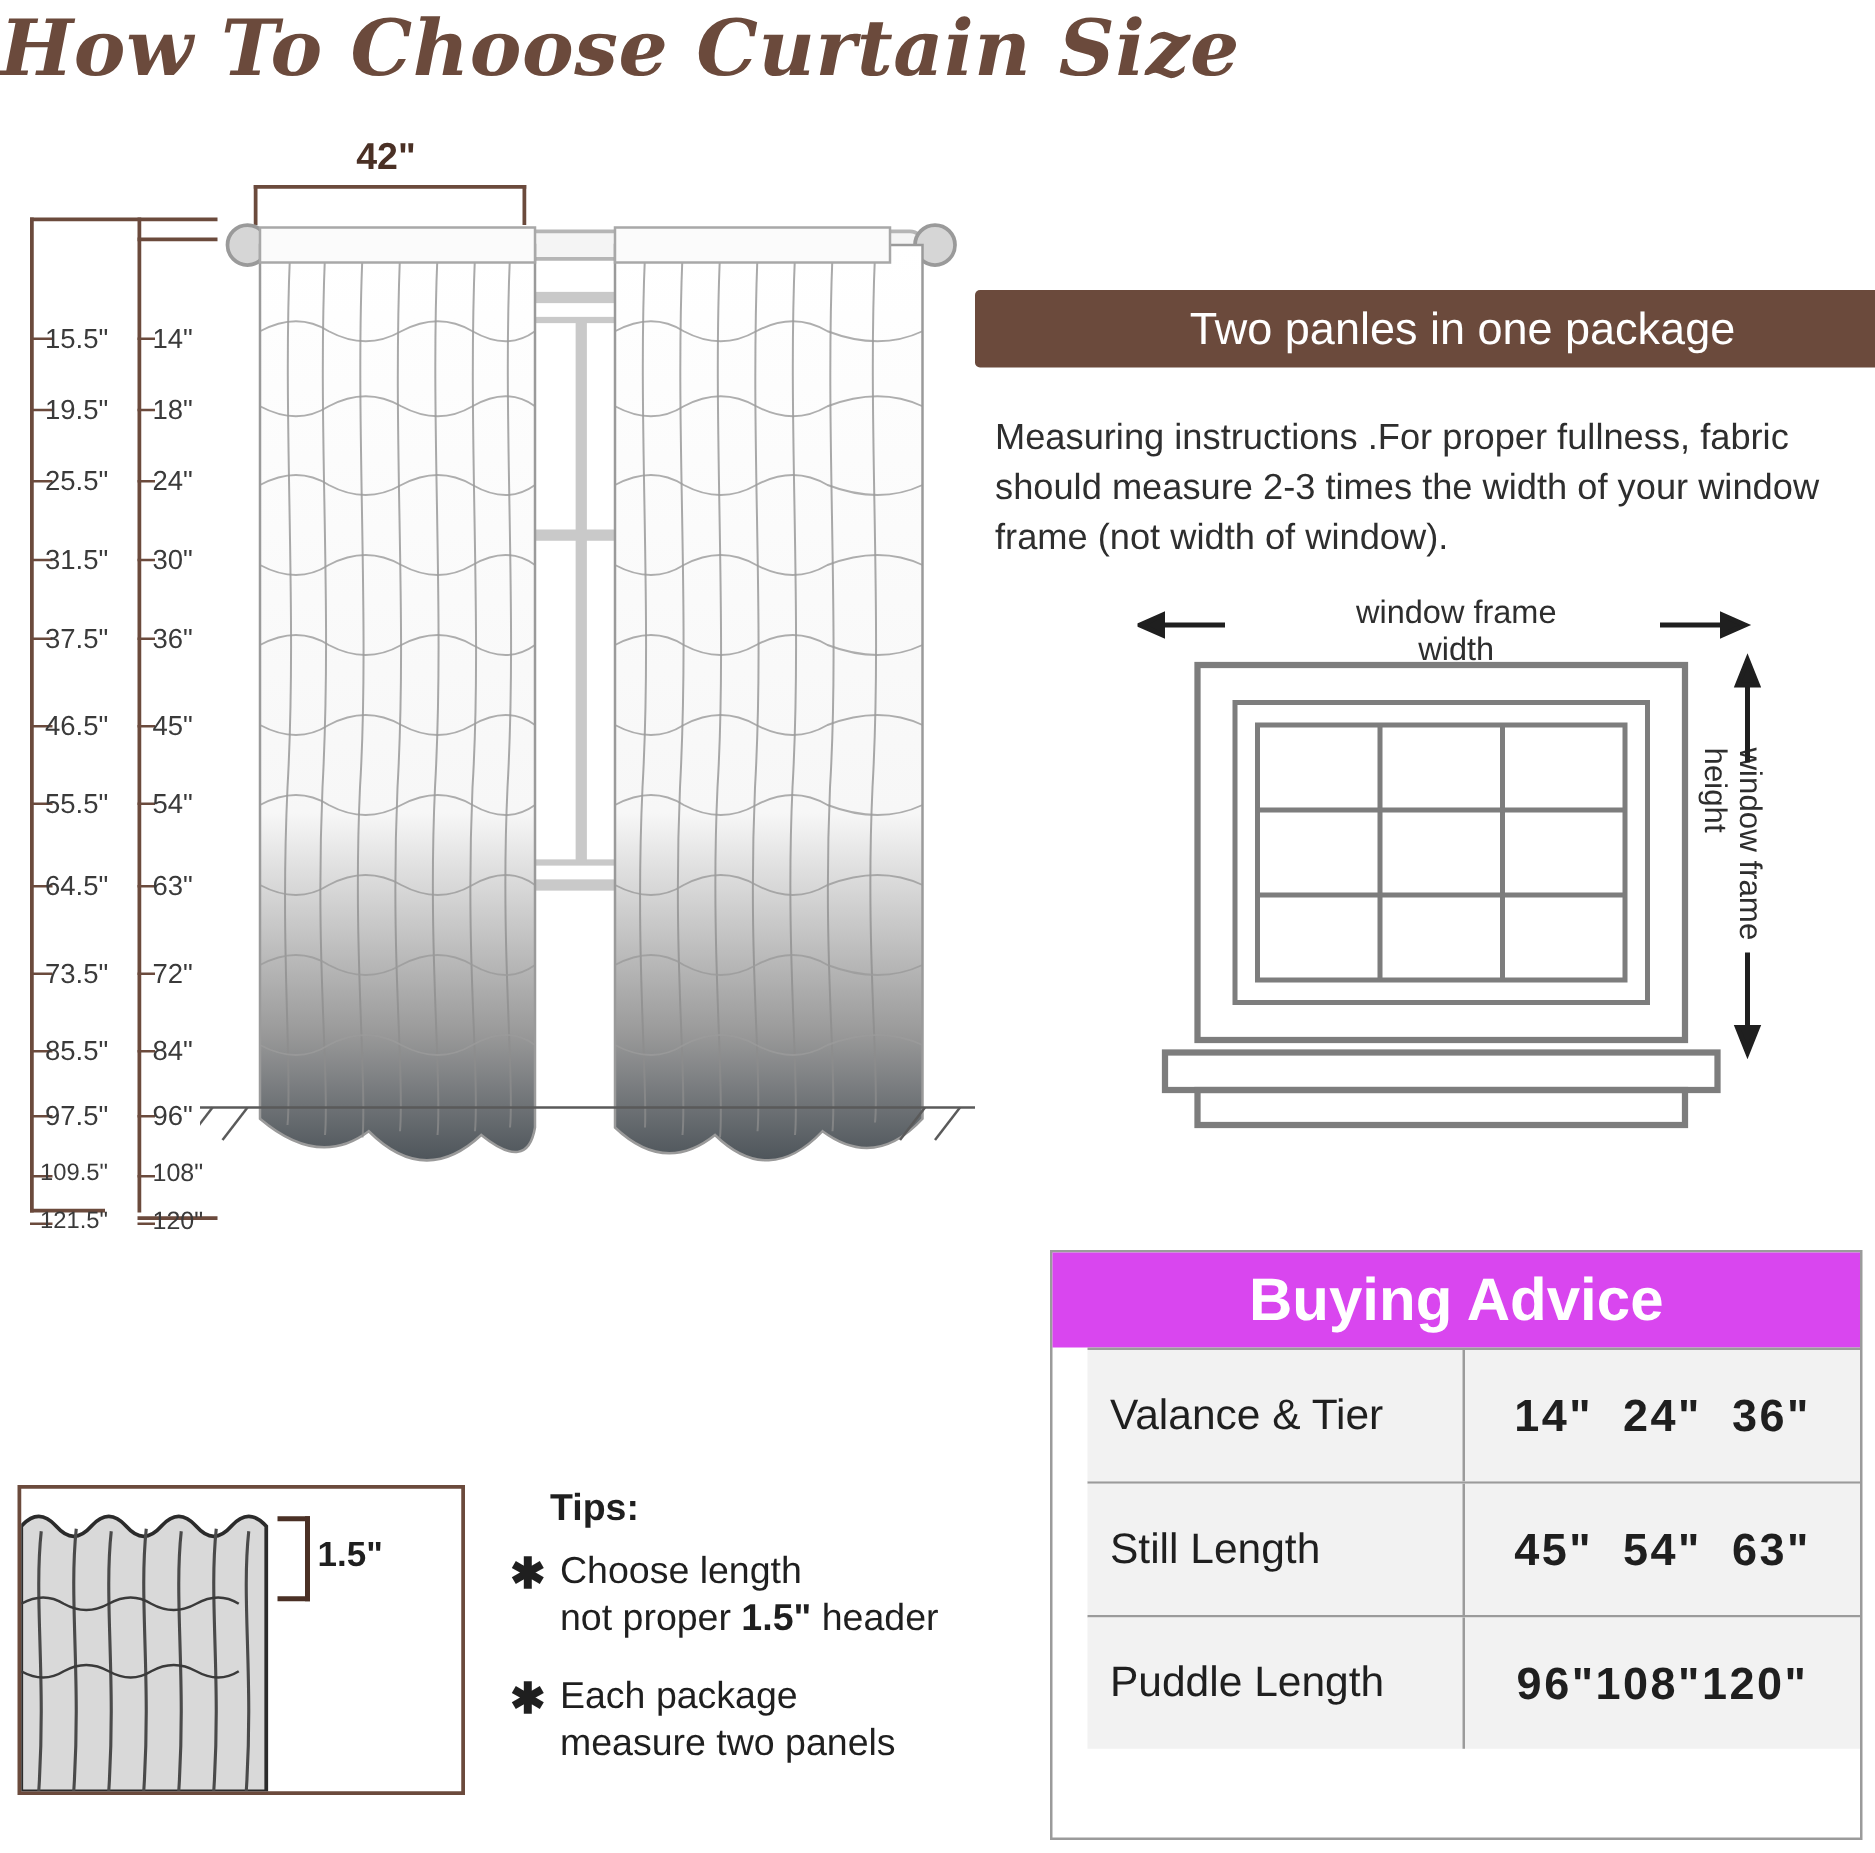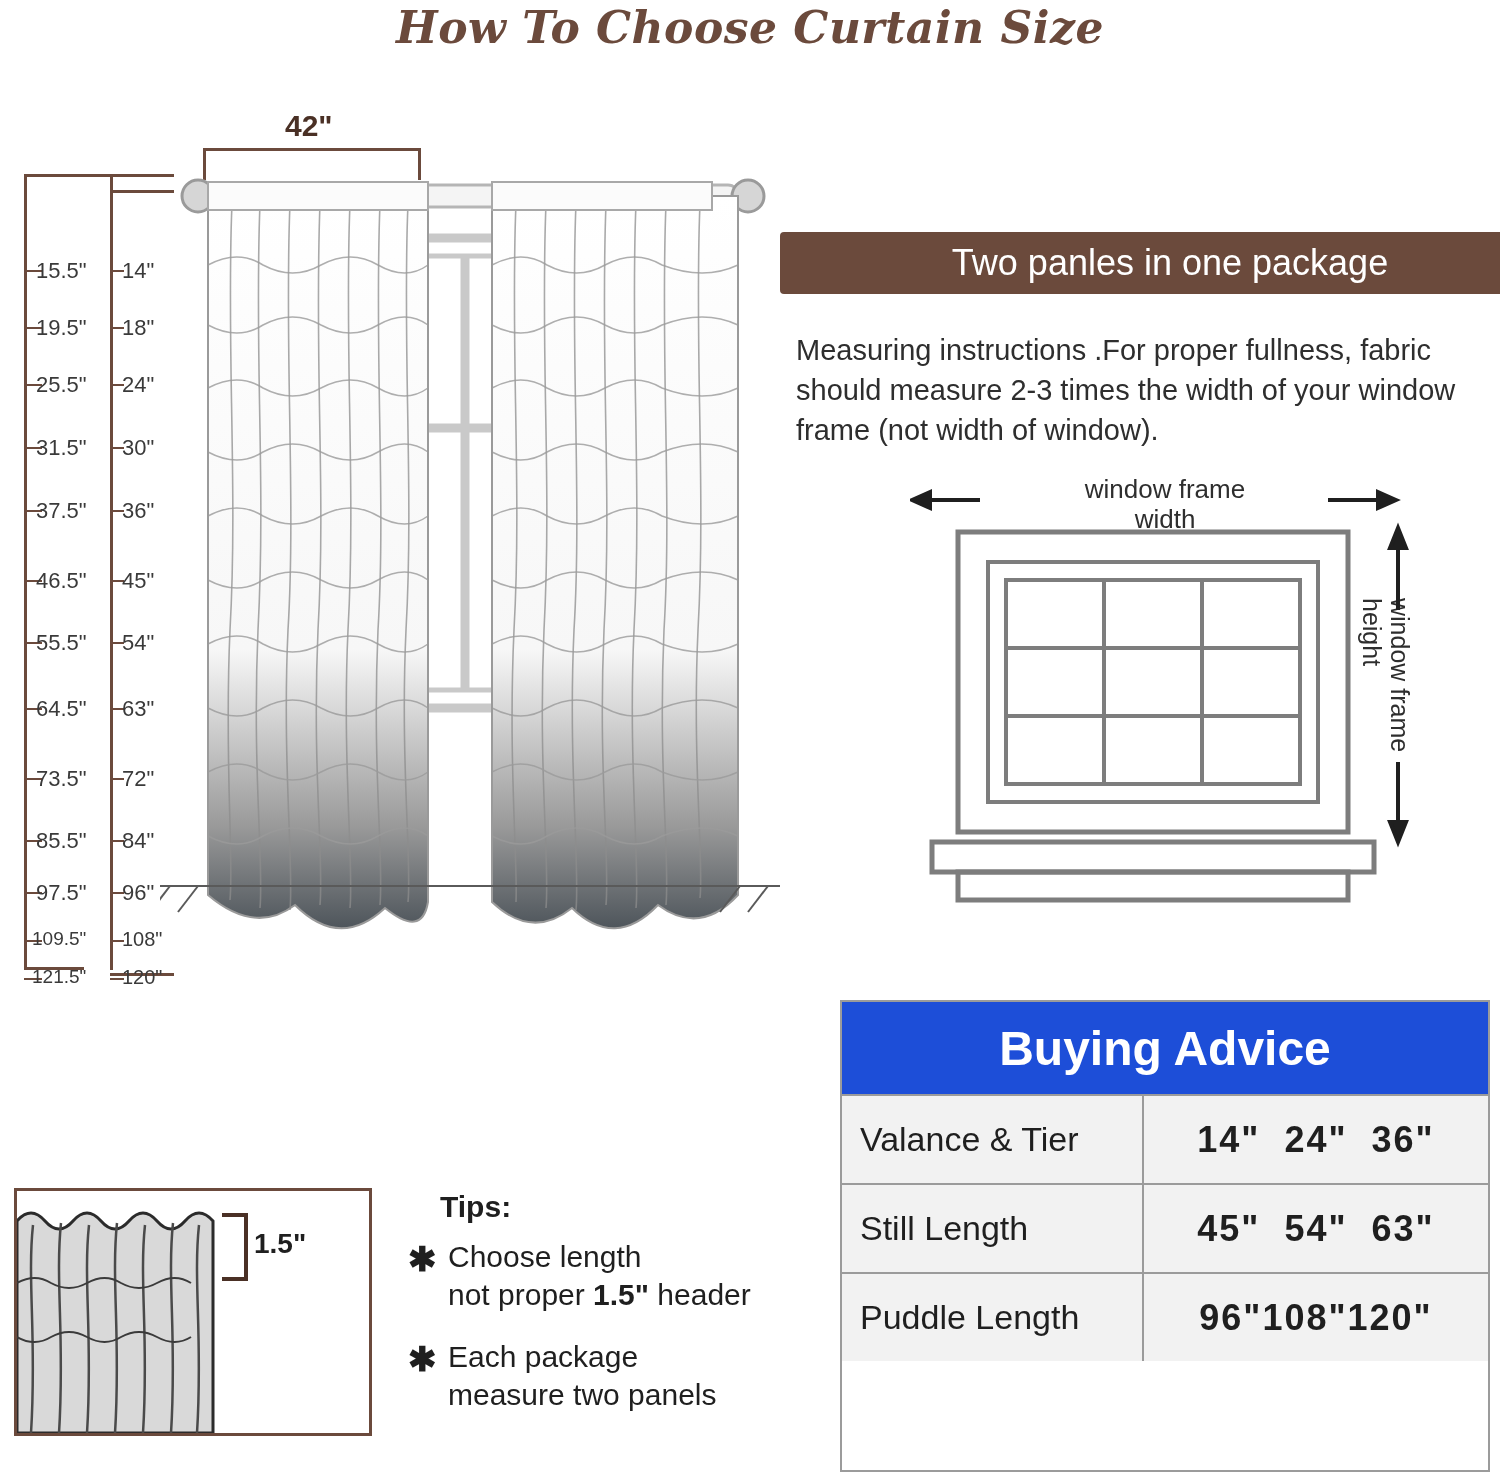--- a/index.html
+++ b/index.html
@@ -18,25 +18,25 @@
     position: absolute;
     inset: 0;
   }
 
   
   #title {
     position: absolute;
     top: 2px;
     left: 0;
     width: 1500px;
-    text-align: center;
+    text-align: left;
     font-family: "DejaVu Serif", serif;
     font-weight: bold;
     font-style: italic;
-    font-size: 44px;
+    font-size: 62px;
     color: #6b4a3c;
     letter-spacing: 0.5px;
     white-space: nowrap;
   }
 
   
   #ladder {
     position: absolute;
     left: 14px;
     top: 168px;
@@ -195,37 +195,38 @@
   #buying-advice {
     position: absolute;
     left: 840px;
     top: 1000px;
     width: 650px;
     height: 472px;
     border: 2px solid #9b9b9b;
     box-sizing: border-box;
   }
   #ba-header {
-    height: 92px;
-    background: #1d4ed8;
+    height: 76px;
+    background: #d946ef;
     display: flex;
     align-items: center;
     justify-content: center;
   }
   #ba-header span {
     color: #ffffff;
     font-size: 48px;
     font-weight: bold;
     font-family: "Liberation Sans", sans-serif;
   }
   .ba-row {
     display: flex;
-    height: 89px;
+    height: 107px;
     border-top: 2px solid #9b9b9b;
     box-sizing: border-box;
+    margin-left: 28px;
   }
   .ba-row:first-of-type { border-top: none; }
   .ba-label {
     width: 300px;
     display: flex;
     align-items: center;
     padding-left: 18px;
     box-sizing: border-box;
     font-size: 34px;
     color: #1f1f1f;

